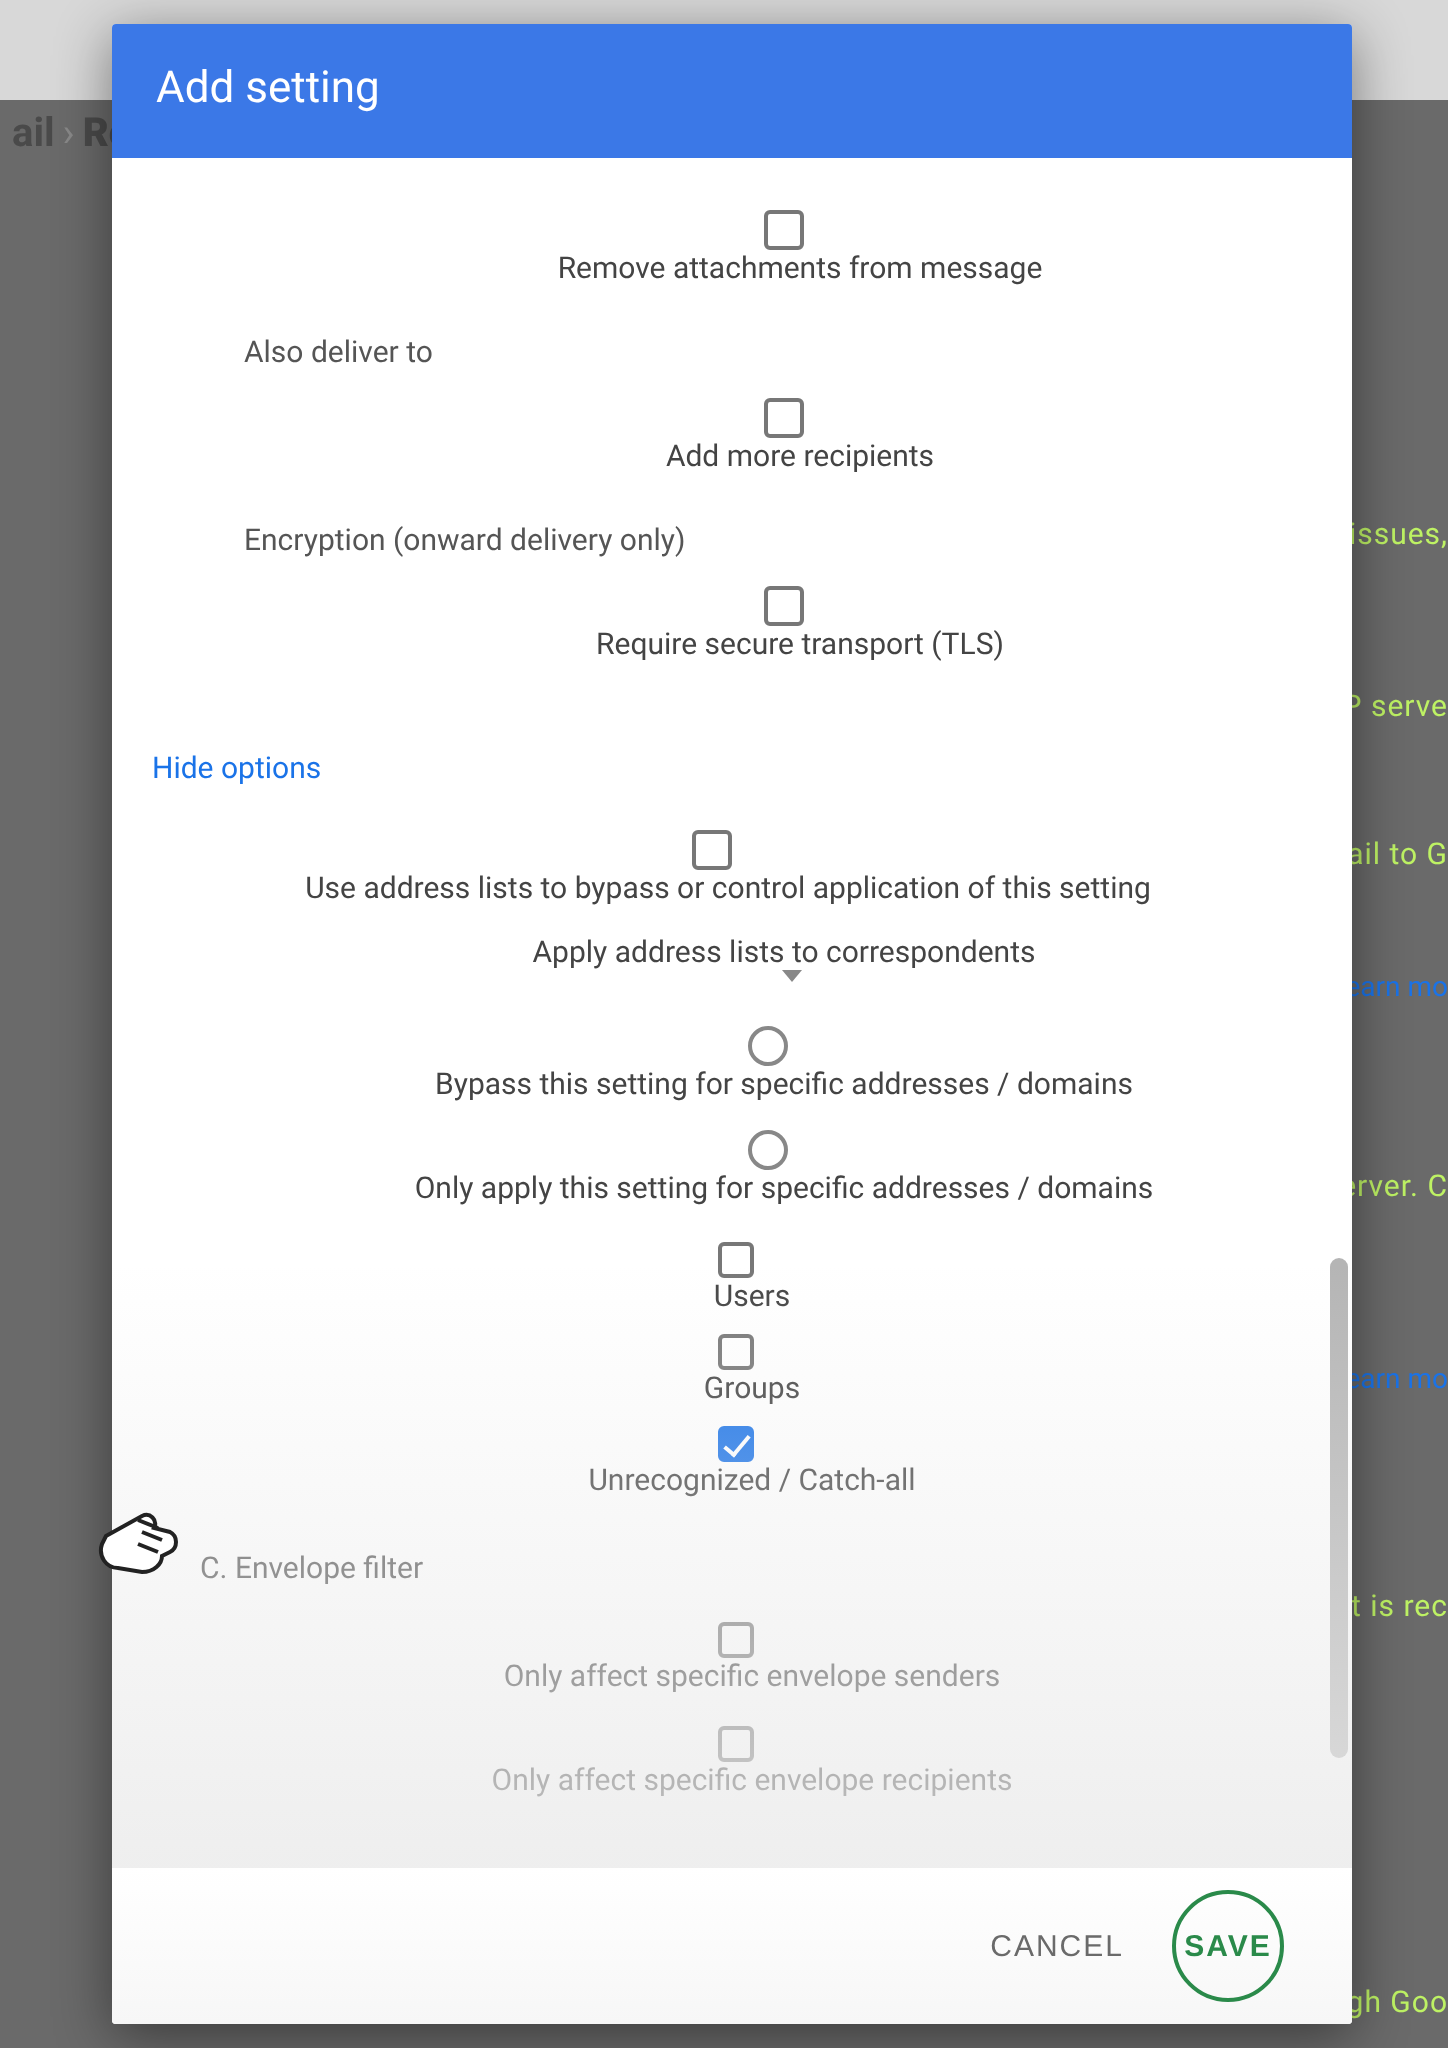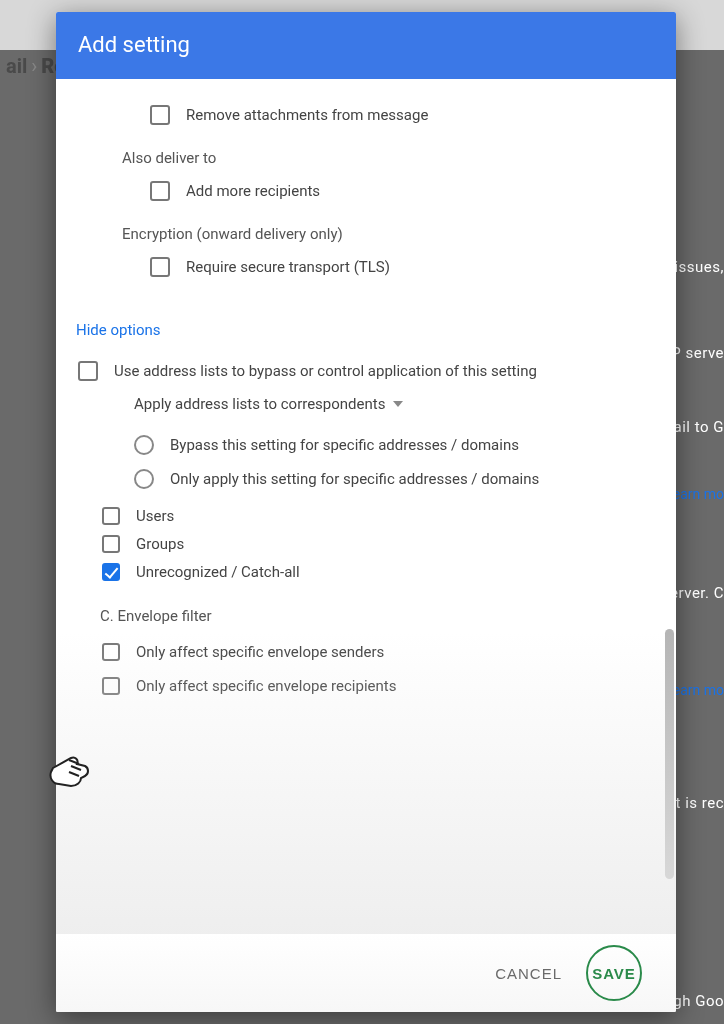--- a/index.html
+++ b/index.html
@@ -12,21 +12,21 @@
     position: relative;
   }
   .backdrop {
     position: absolute;
     inset: 0;
     background: #6a6a6a;
   }
   .bg-strip-top { position:absolute; left:0; right:0; top:0; height:50px; background:#d8d8d8; }
   .bg-breadcrumb { position:absolute; top:54px; left:6px; color:#4a4a4a; font-size:20px; font-weight:700; }
   .bg-breadcrumb .sep{ color:#888; font-weight:400; margin:0 4px;}
-  .bg-text { position:absolute; right:0; color:#ffffff; font-size:15px; letter-spacing:0.5px; }
+  .bg-text { position:absolute; right:0; color:#bef264; font-size:15px; letter-spacing:0.5px; }
   .bg-link { position:absolute; right:0; color:#1a73e8; font-size:14px; }
   .dialog {
     position: absolute;
     left: 56px; top: 12px;
     width: 620px; height: 1000px;
     background: #fff;
     box-shadow: 0 6px 28px rgba(0,0,0,0.45);
     display:flex; flex-direction:column;
     border-radius: 2px;
     overflow:hidden;
@@ -39,21 +39,21 @@
     font-weight: 400;
   }
   .dialog-body {
     position:relative;
     flex:1;
     padding: 26px 26px 0 26px;
     color:#444;
     font-size:15px;
     overflow:hidden;
   }
-  .row { display:flex; align-items:center; margin-bottom:10px; }
+  .row { display:flex; align-items:center; margin-bottom:10px;flex-direction:column; }
   .indent1 { margin-left: 68px; }
   .section-h { margin-left: 40px; font-size:15px; color:#555; margin-top:24px; margin-bottom:14px;}
   .cb {
     width:20px; height:20px; border:2px solid #777; border-radius:3px;
     margin-right:16px; flex-shrink:0;
     position:relative;
   }
   .cb.small { width:18px; height:18px; }
   .cb.checked { background:#1a73e8; border-color:#1a73e8; }
   .cb.checked::after{

